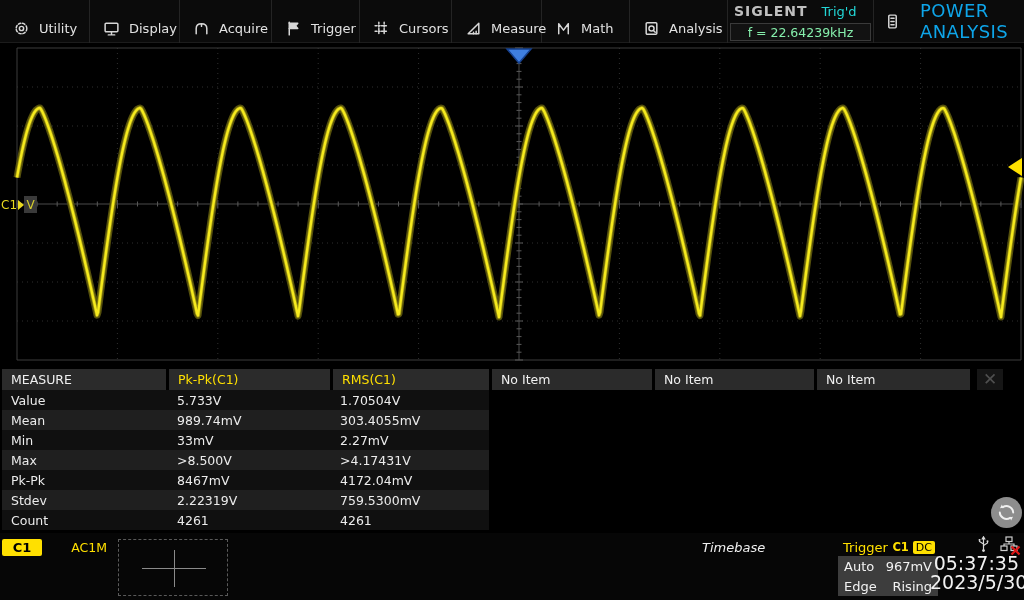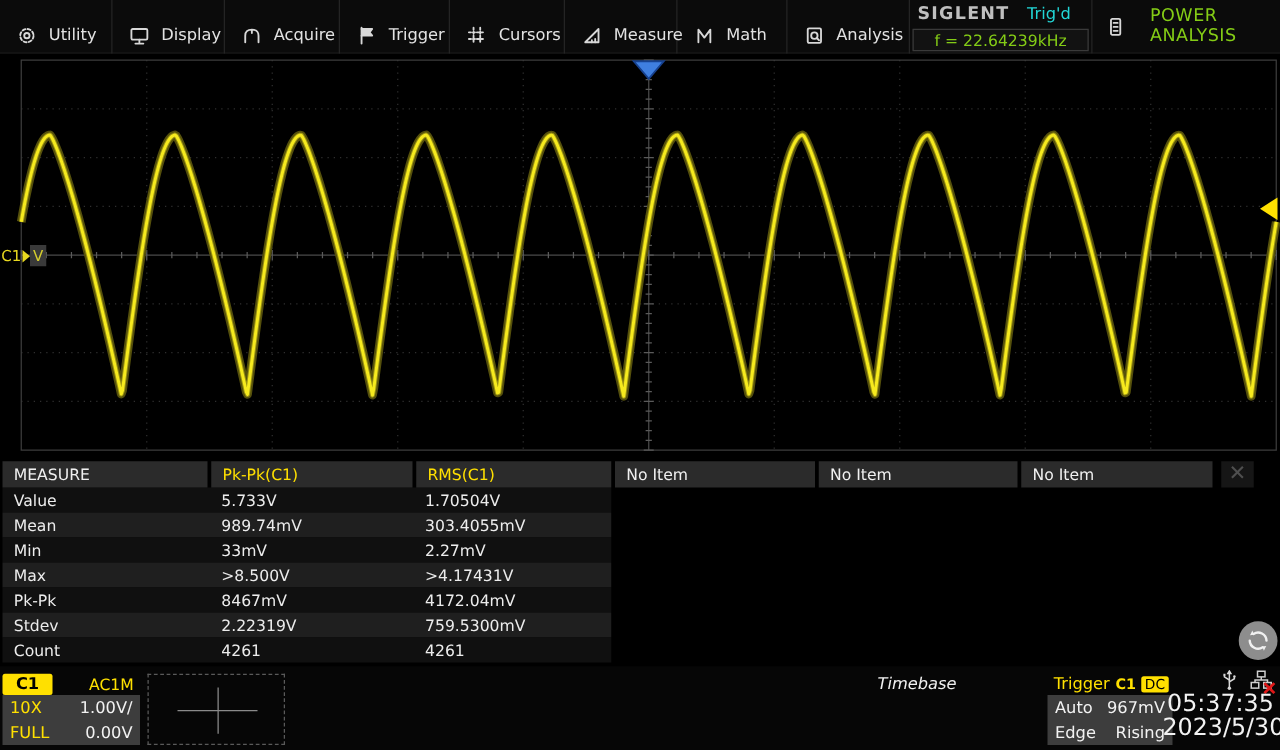--- a/index.html
+++ b/index.html
@@ -16,25 +16,25 @@
   .mi-icon svg { width:17px; height:17px; stroke:#d8d8d8; fill:none;
                  stroke-width:1.4; stroke-linecap:round; stroke-linejoin:round; }
 
   #logo-block { width:146px; height:43px; border-right:1px solid #242424;
                 display:flex; flex-direction:column;justify-content:space-between; }
   #logo-row { display:flex; align-items:center; height:22px; }
   #brand { color:#bfbfbf; font-size:14px; font-weight:800; letter-spacing:1px;
            padding-left:6px; }
   #trig-status { color:#22d6d6; font-size:13px; margin-left:14px; }
   #freq-box { margin:0 2px 2px 2px; height:18px; border:1px solid #3a3a3a;
-              background:#121212; color:#84cc16; font-size:12.5px;
+              background:#121212; color:#86efac; font-size:12.5px;
               display:flex; align-items:center; justify-content:center; }
   #power-block { flex:1; display:flex; align-items:center; justify-content:center;
                  gap:9px; }
-  #power-block span { color:#84cc16; font-size:14px; letter-spacing:.4px;margin-left:10px; }
+  #power-block span { color:#0ea5e9; font-size:18px; letter-spacing:.4px;margin-left:10px; }
 
   
   #scope { position:absolute; left:0; top:43px; width:1024px; height:324px; background:#000; }
   #scope svg { position:absolute; left:0; top:0; }
   #ch-marker { position:absolute; left:1px; top:153px; display:flex; align-items:center; }
   #ch-marker .ch-label { color:#e8d820; font-size:12px; }
   #ch-marker .ch-arrow { width:0; height:0; border-top:5px solid transparent;
         border-bottom:5px solid transparent; border-left:6px solid #e8d820; margin-left:1px; }
   #ch-marker .ch-unit { width:13px; height:17px; background:#3a3a3a; color:#d6ce2e;
         font-size:12px; display:flex; align-items:center; justify-content:center; }
@@ -245,30 +245,20 @@
   </div>
 </div>
 
 <div id="bottombar">
 
   <div id="ch-box">
     <div class="panel-hdr">
       <span id="ch-badge">C1</span>
       <span id="ch-coupling">AC1M</span>
     </div>
-    <div class="panel-body">
-      <div class="pb-row">
-        <span class="lab">10X</span>
-        <span class="val">1.00V/</span>
-      </div>
-      <div class="pb-row">
-        <span class="lab">FULL</span>
-        <span class="val">0.00V</span>
-      </div>
-    </div>
   </div>
 
   <div id="add-ch">
     <div class="h"></div>
     <div class="v"></div>
   </div>
 
   <div id="tb-box">
     <div class="panel-hdr">
       <span>Timebase</span>

